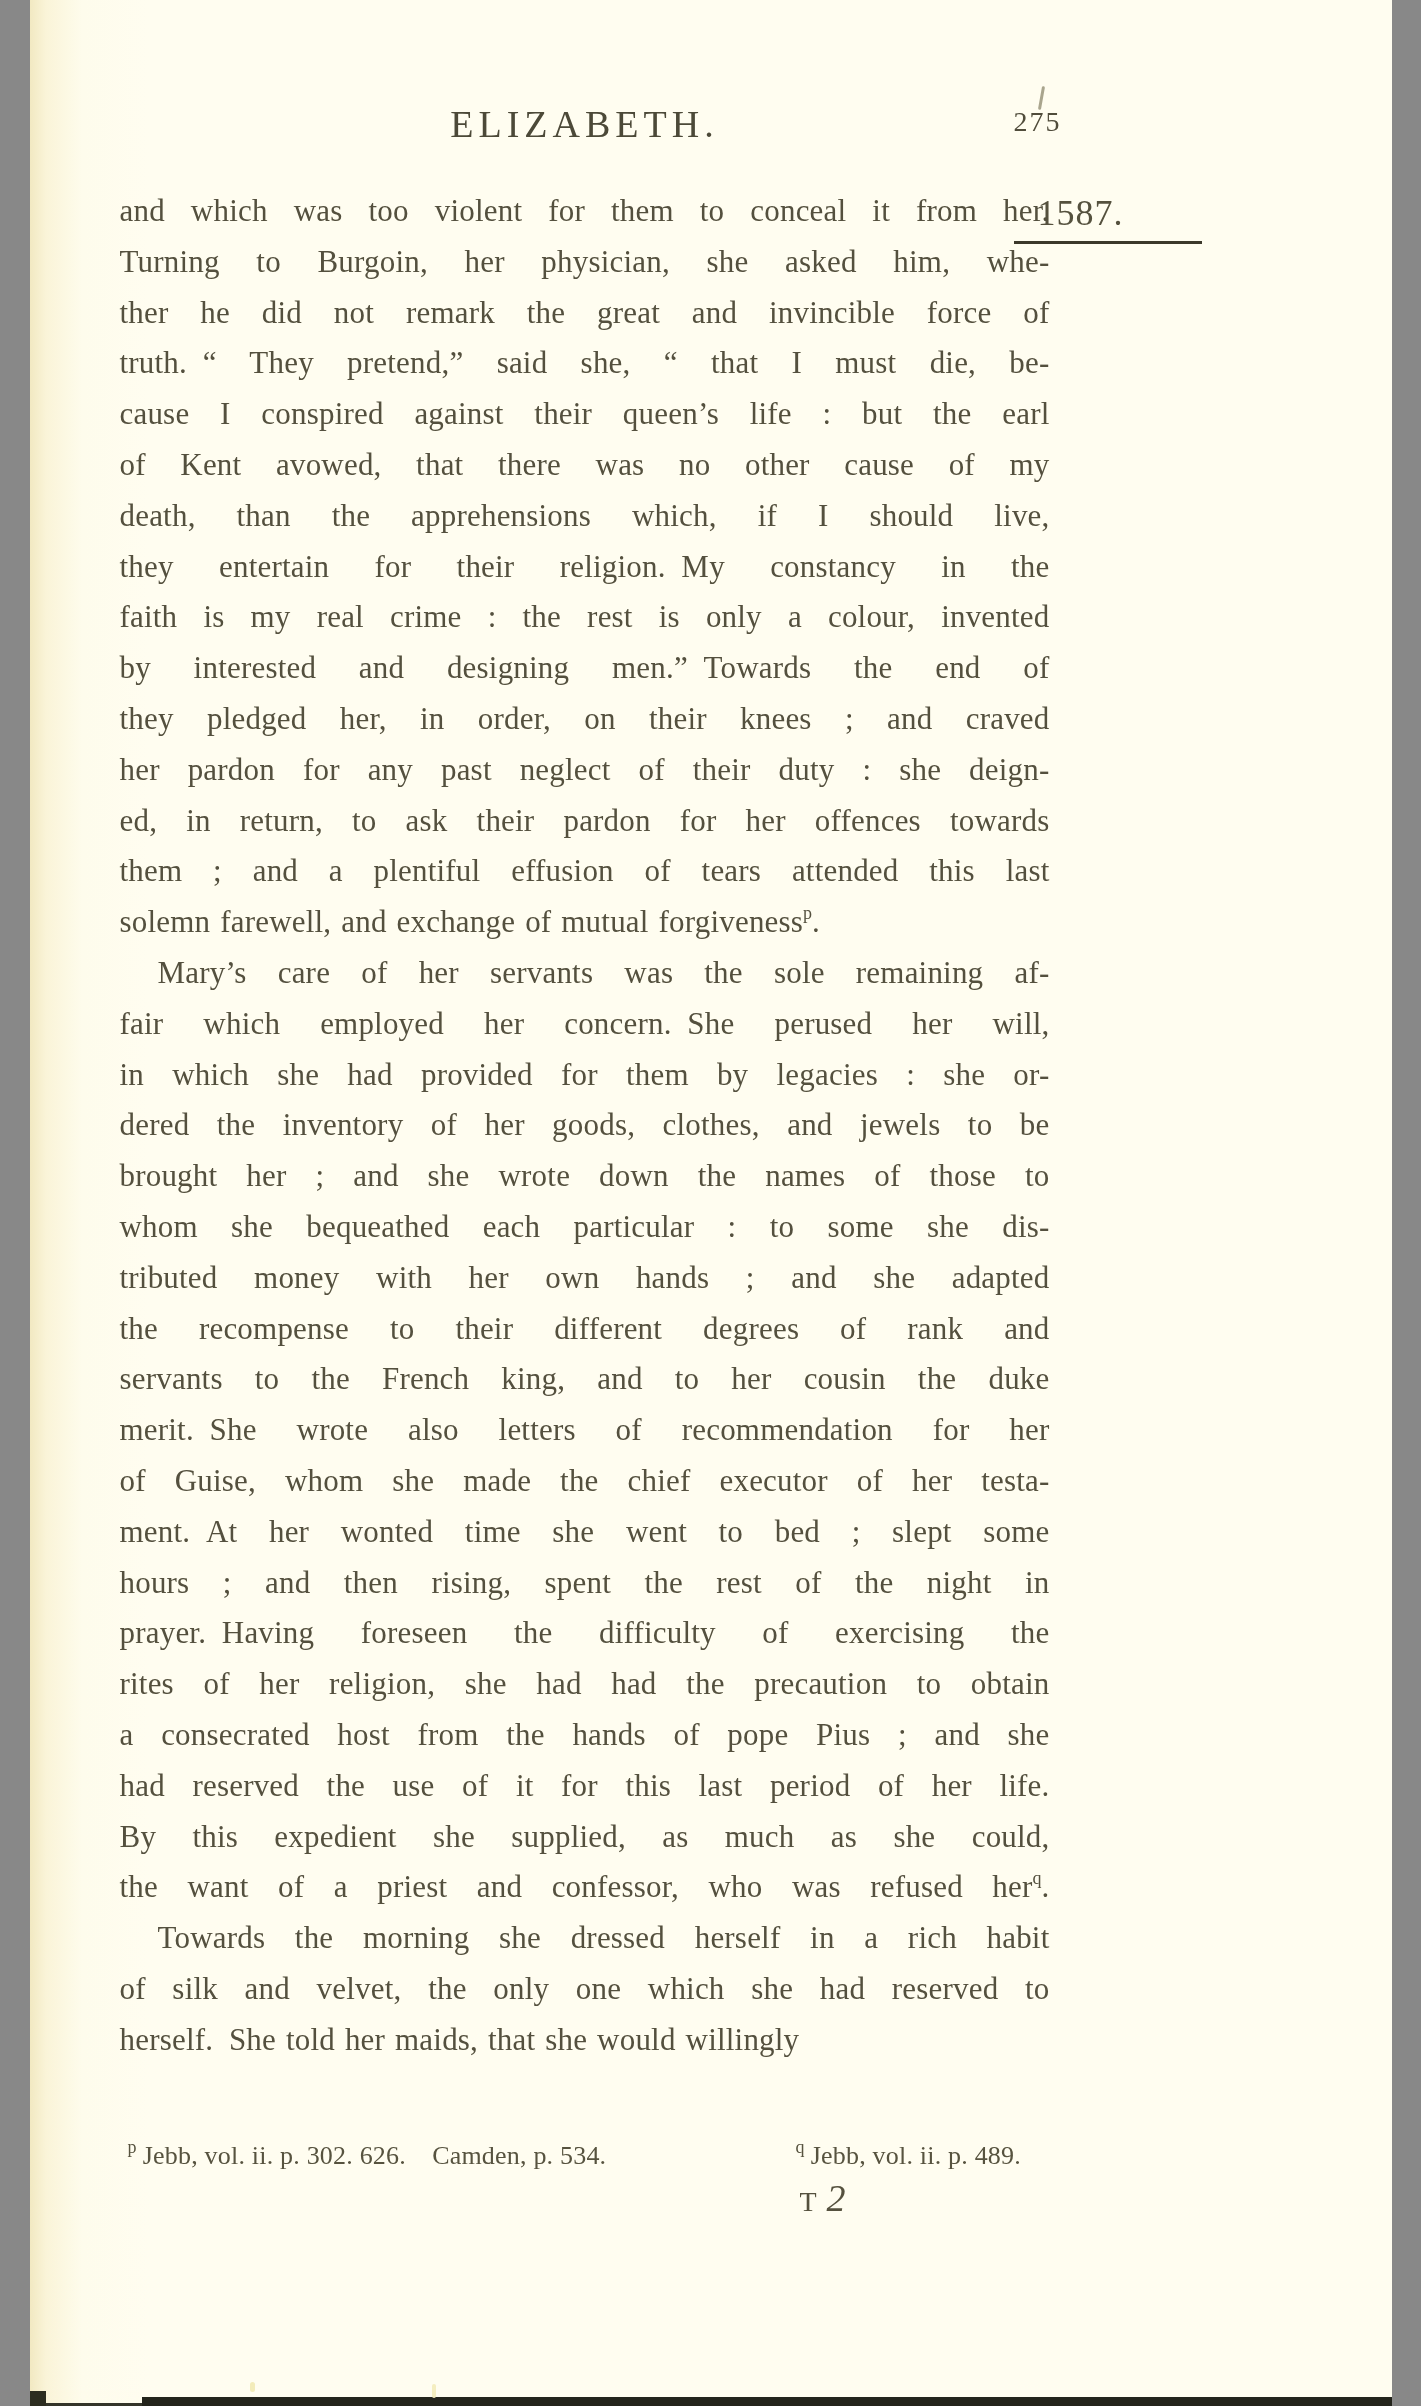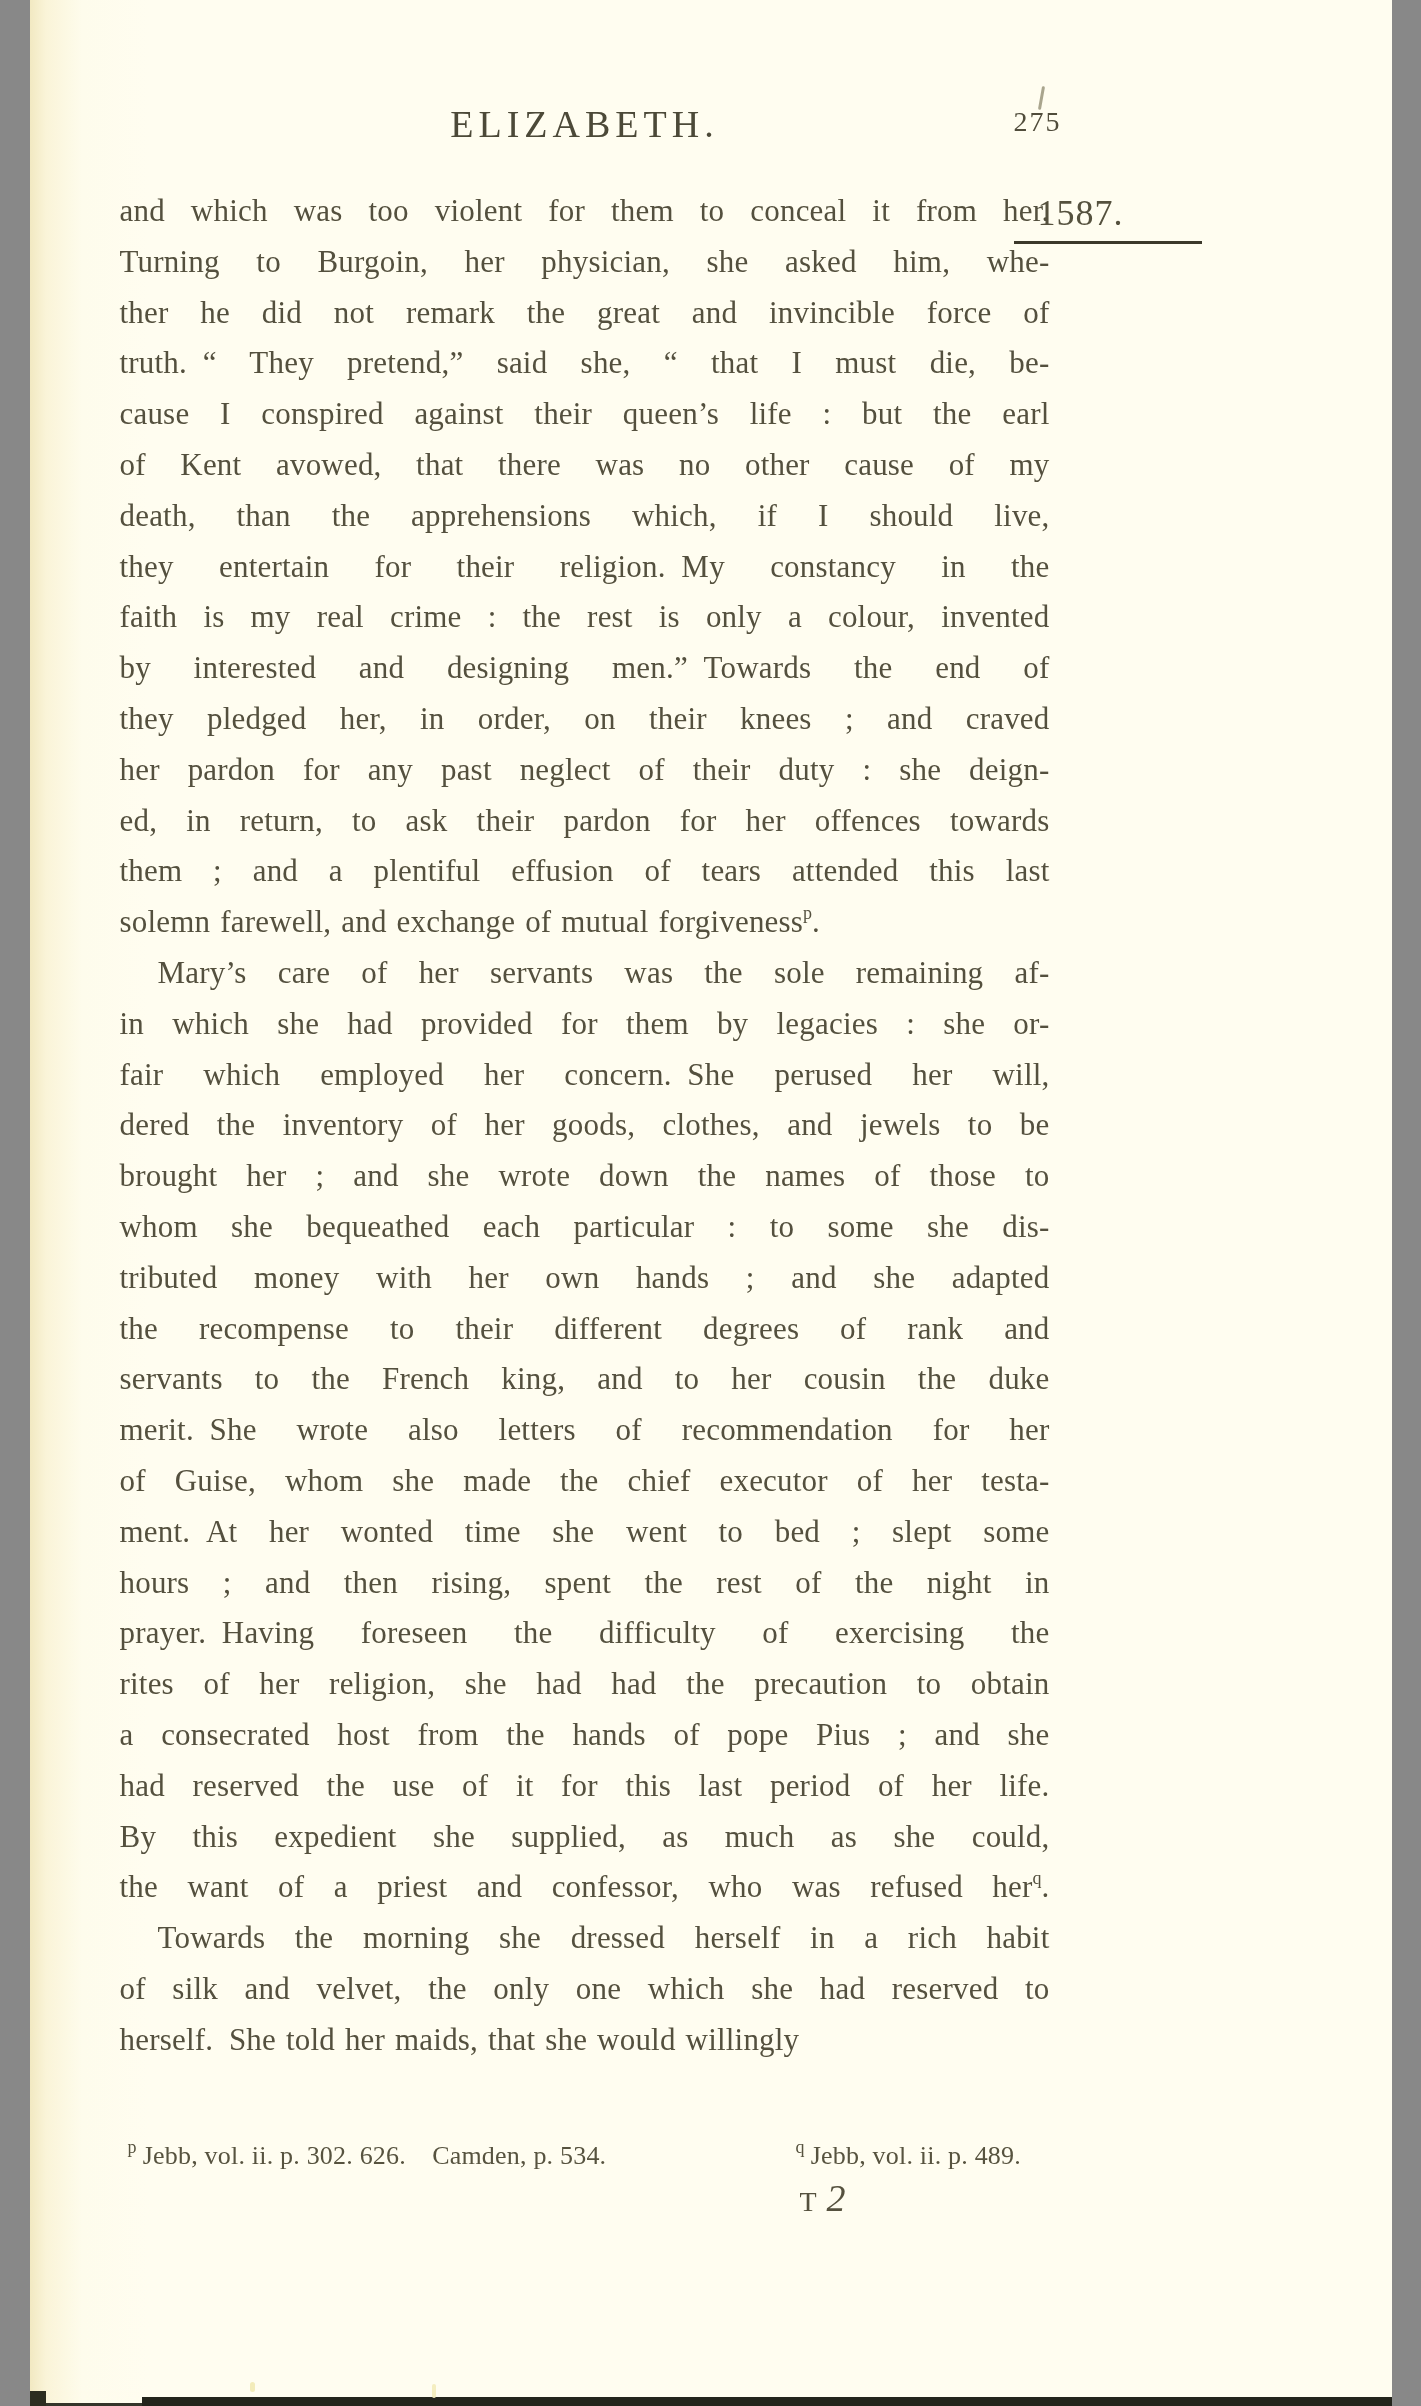--- a/index.html
+++ b/index.html
@@ -88,22 +88,22 @@
     <div class="tl">they entertain for their religion. My constancy in the</div>
     <div class="tl">faith is my real crime : the rest is only a colour, invented</div>
     <div class="tl">by interested and designing men.” Towards the end of</div>
     <div class="tl">they pledged her, in order, on their knees ; and craved</div>
     <div class="tl">her pardon for any past neglect of their duty : she deign-</div>
     <div class="tl">ed, in return, to ask their pardon for her offences towards</div>
     <div class="tl">them ; and a plentiful effusion of tears attended this last</div>
     <div class="tl short"><span>solemn farewell, and exchange of mutual forgiveness</span><sup class="bsup">p</sup><span>.</span></div>
 
     <div class="tl indent">Mary’s care of her servants was the sole remaining af-</div>
+    <div class="tl">fair which employed her concern. She perused her will,</div>
     <div class="tl">in which she had provided for them by legacies : she or-</div>
-    <div class="tl">fair which employed her concern. She perused her will,</div>
     <div class="tl">dered the inventory of her goods, clothes, and jewels to be</div>
     <div class="tl">brought her ; and she wrote down the names of those to</div>
     <div class="tl">whom she bequeathed each particular : to some she dis-</div>
     <div class="tl">tributed money with her own hands ; and she adapted</div>
     <div class="tl">the recompense to their different degrees of rank and</div>
     <div class="tl">servants to the French king, and to her cousin the duke</div>
     <div class="tl">merit. She wrote also letters of recommendation for her</div>
     <div class="tl">of Guise, whom she made the chief executor of her testa-</div>
     <div class="tl">ment. At her wonted time she went to bed ; slept some</div>
     <div class="tl">hours ; and then rising, spent the rest of the night in</div>

